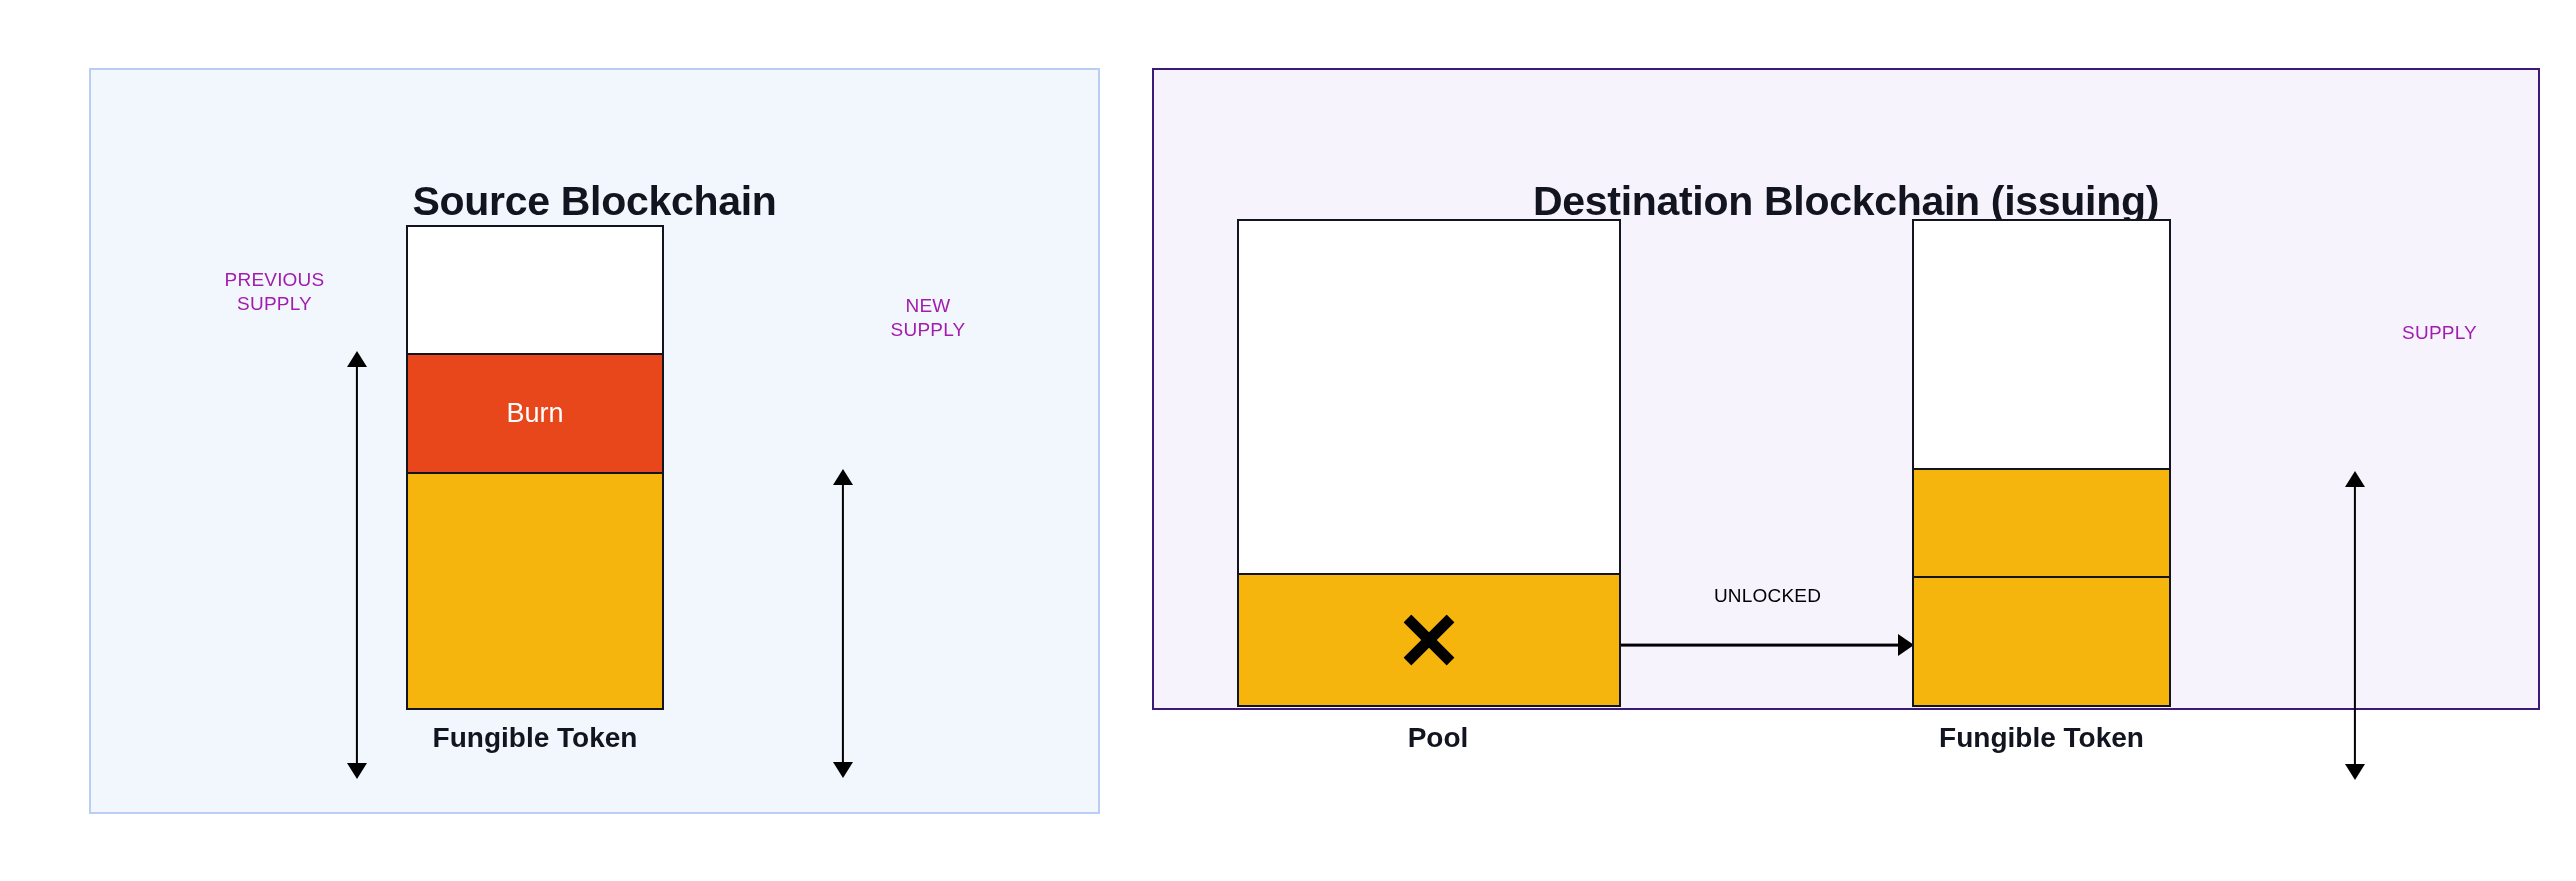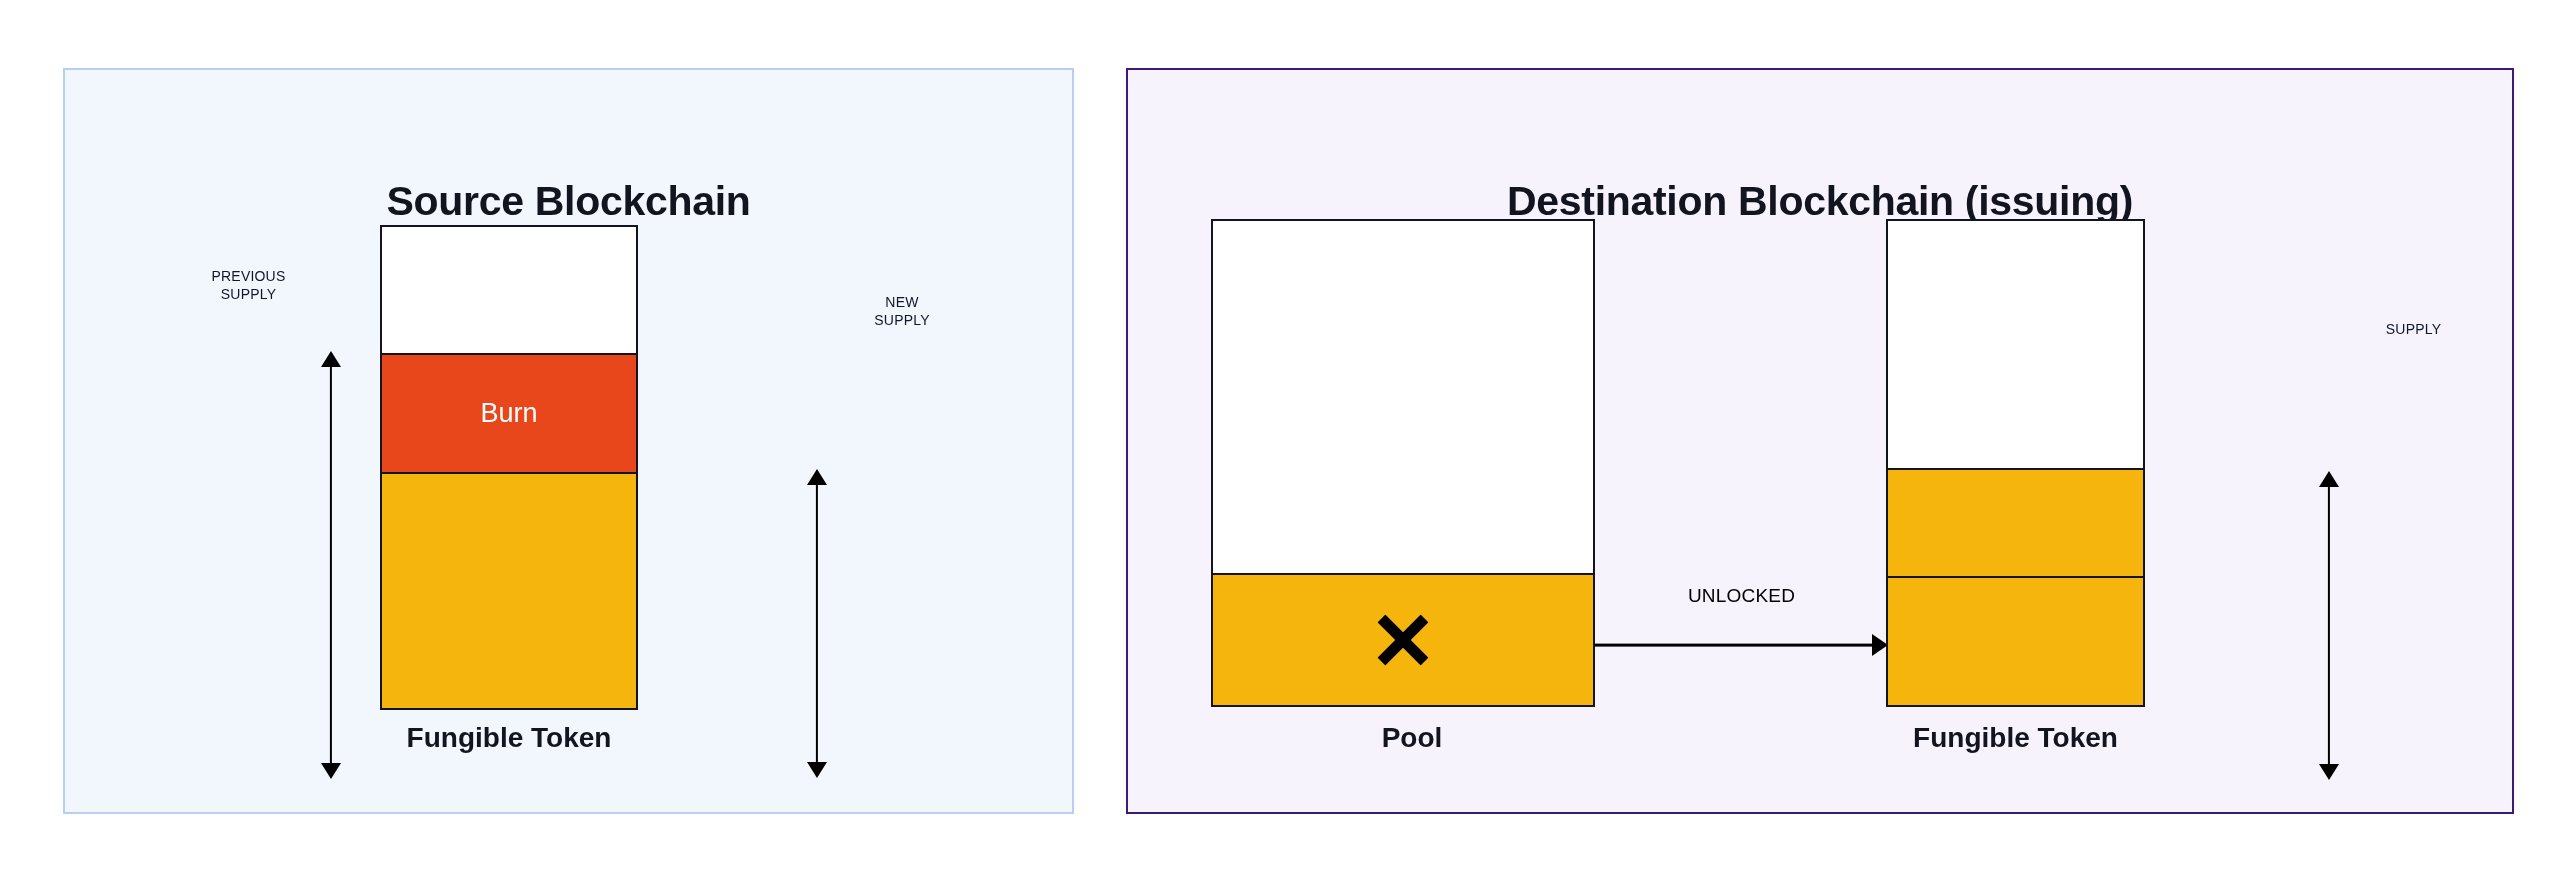--- a/index.html
+++ b/index.html
@@ -1,22 +1,22 @@
 <!DOCTYPE html>
 <html style="font-size:9px"><head>
 <meta charset="utf-8">
 <style>
   html,body{margin:0;padding:0;background:#ffffff;}
   body{width:2576px;height:881px;position:relative;overflow:hidden;
        font-family:"Liberation Sans","DejaVu Sans",sans-serif;}
 
-  .panel{position:absolute;box-sizing:border-box;}
+  .panel{position:absolute;box-sizing:border-box;margin-left:26px;}
   #panel-source{left:63px;top:68px;width:1011px;height:746px;
                 background:#f2f6fd;border:2.2px solid #b9cef4;}
-  #panel-dest{left:1126px;top:68px;width:1388px;height:746px;
+  #panel-dest{left:1126px;top:68px;width:1388px;height:642px;
               background:#f6f3fd;border:2.8px solid #3b1a7a;}
 
   .panel-title{position:absolute;top:111px;width:100%;text-align:center;
       font-size:41px;font-weight:700;color:#12141f;letter-spacing:-0.3px;
       line-height:1;}
 
   
   .bar{position:absolute;box-sizing:border-box;border:2.2px solid #12141f;
        background:#ffffff;display:flex;flex-direction:column;
        justify-content:flex-end;}
@@ -46,21 +46,21 @@
   
   .vmeasure{position:absolute;width:22px;}
   .vmeasure .shaft{position:absolute;left:50%;transform:translateX(-50%);
       width:2.2px;background:#000;top:12.2px;bottom:12.2px;}
   .vmeasure .head{position:absolute;left:50%;transform:translateX(-50%);
       width:0;height:0;border-left:10.6px solid transparent;
       border-right:10.6px solid transparent;}
   .vmeasure .head.up{top:0;border-bottom:16.7px solid #000;}
   .vmeasure .head.down{bottom:0;border-top:16.7px solid #000;}
 
-  .measure-label{position:absolute;font-size:14px;color:#0f172a;line-height:1.28;
+  .measure-label{position:absolute;font-size:19px;color:#a21caf;line-height:1.28;
       text-align:center;letter-spacing:0.2px;white-space:pre-line;}
 
   
   #measure-previous{left:255px;top:281px;height:428px;}
   #label-previous{left:100px;top:198px;width:167px;}
   
   #measure-new{left:741px;top:399px;height:309px;}
   #label-new{left:762px;top:224px;width:150px;}
   
   #measure-supply{left:1190px;top:401px;height:309px;}

